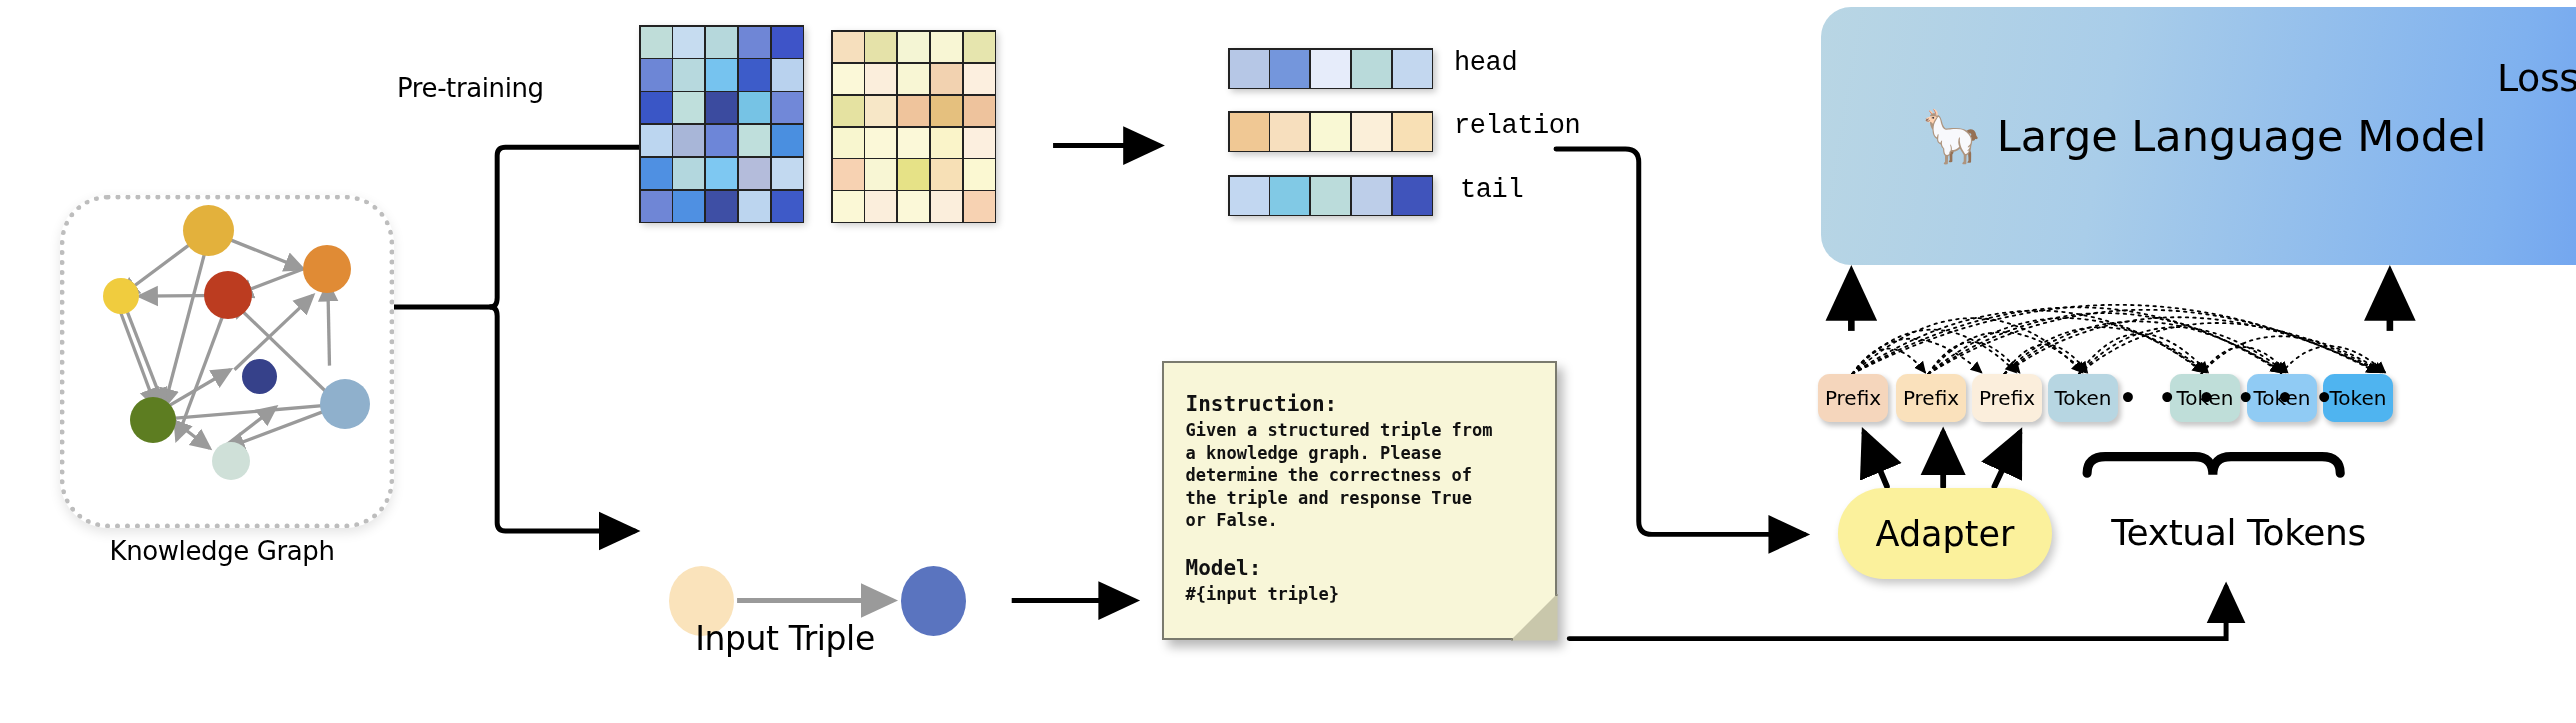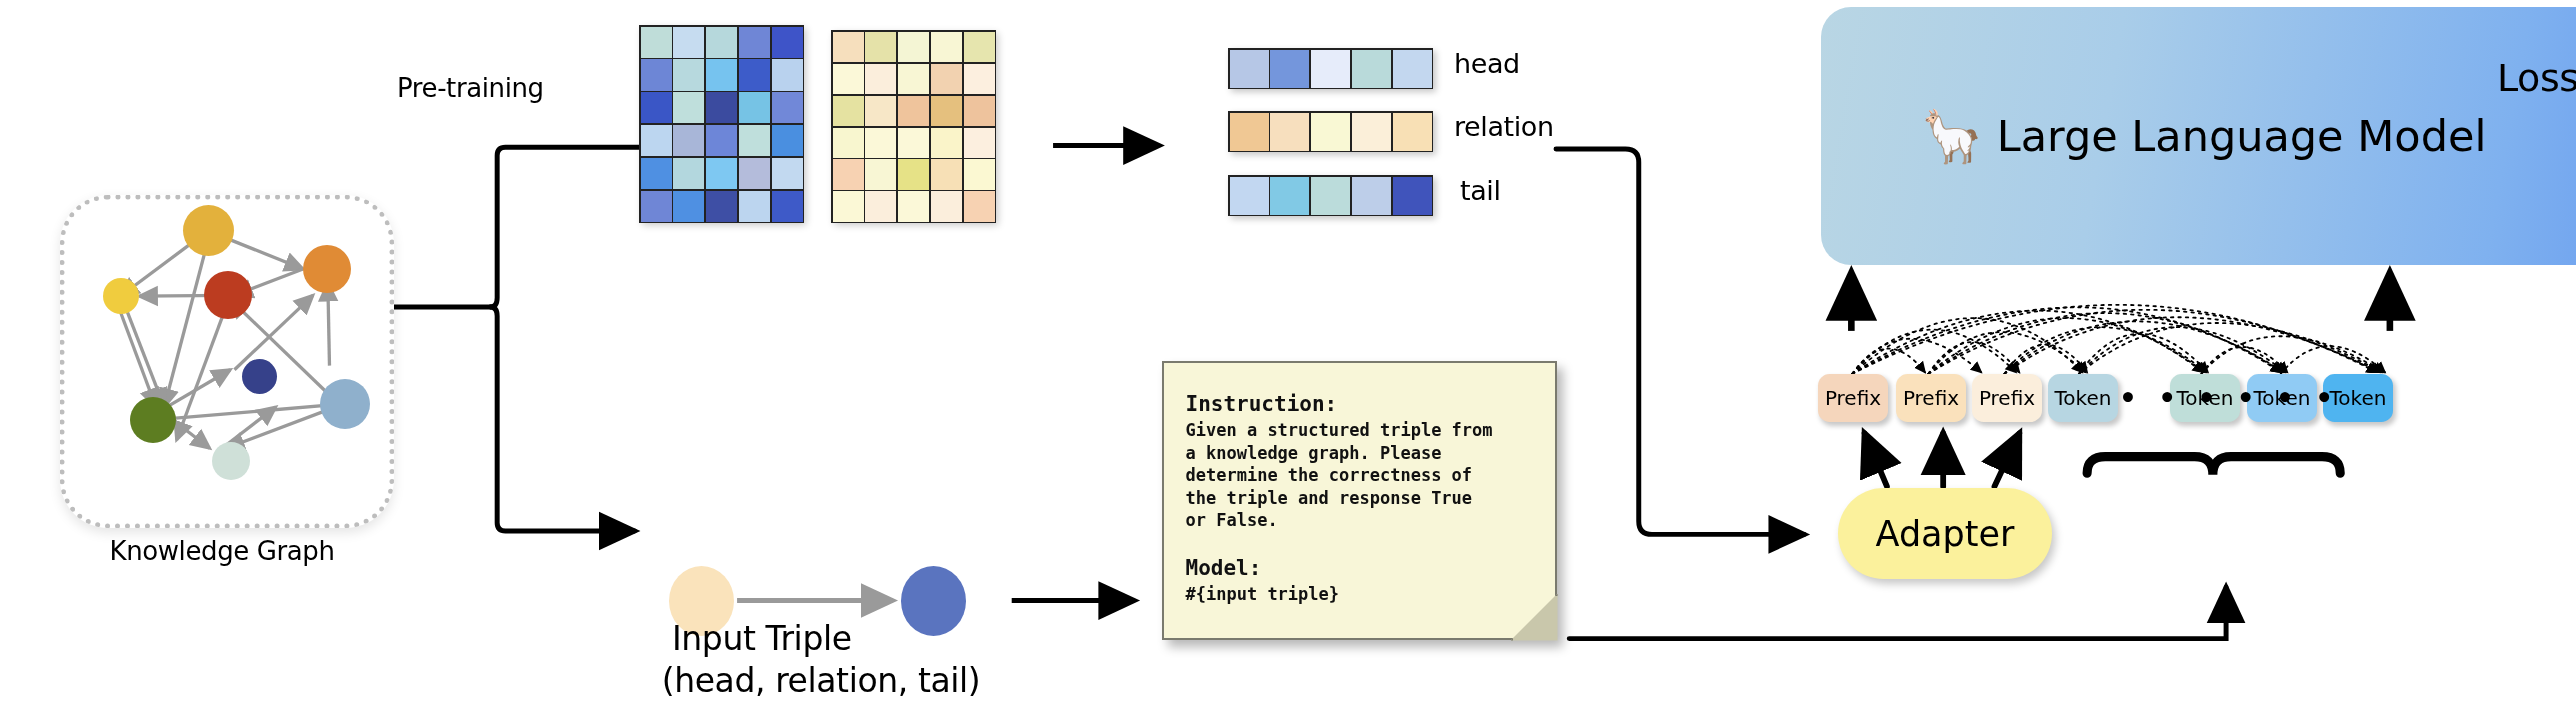--- a/index.html
+++ b/index.html
@@ -5,21 +5,21 @@
   html,body{margin:0;padding:0;background:#fff;}
   body{width:2576px;height:723px;position:relative;overflow:hidden;
        font-family:"DejaVu Sans","Liberation Sans",sans-serif;}
   .stage{position:absolute;left:0;top:0;width:2576px;height:723px;}
   svg.layer{position:absolute;left:0;top:0;width:2576px;height:723px;overflow:visible;}
   .abs{position:absolute;}
   .lbl{font-family:"DejaVu Sans","Liberation Sans",sans-serif;color:#000;
        white-space:nowrap;letter-spacing:-0.4px;}
   .lbl-xl{font-size:33px;}
   .lbl-lg{font-size:26px;}
-  .lbl-md{font-size:27px;}
+  .lbl-md{font-size:27px;font-family:Liberation Mono, monospace;}
 
   
   .kg-box{position:absolute;left:60px;top:195px;width:324px;height:323px;
           border:5.8px dotted #bdbdbd;border-radius:48px;background:#fff;
           box-shadow:0 4.1px 11.6px rgba(0,0,0,0.10);}
   .kg-node{position:absolute;border-radius:50%;}
 
   
   .matrix{position:absolute;display:grid;background:#222;gap:1.7px;padding:1.7px;
           box-shadow:2.5px 3.3px 7.4px rgba(0,0,0,0.22);}
@@ -277,22 +277,21 @@
       <div style="background: rgb(189, 206, 233);"></div>
       <div style="background: rgb(64, 84, 187);"></div>
     </div>
   <div class="abs lbl lbl-md" style="left:1460px;top:175px;">tail</div>
 
 
   <div id="triple-host">
       <div class="abs" style="left: 669px; top: 566px; width: 65px; height: 70px; background: rgb(250, 227, 187); border-radius: 50%;"></div>
       <div class="abs" style="left: 901px; top: 566px; width: 65px; height: 70px; background: rgb(90, 116, 191); border-radius: 50%;"></div>
     </div>
-  <div class="abs lbl lbl-xl" style="left:672px;top:619px;width:298px;text-align:left;">Input Triple</div>
-  <div class="abs lbl lbl-xl" style="left:647px;top:661px;width:348px;text-align:center;">(head, relation, tail)</div>
+  <div class="abs lbl lbl-xl" style="left:636px;top:619px;width:298px;text-align:center;">Input Triple</div>
 
   <div class="note">
     <div class="note-text"><span style="font-size:21px;">Instruction:</span><br><span>Given a structured triple from
 a knowledge graph. Please
 determine the correctness of
 the triple and response True
 or False.</span><br><br><span style="font-size:21px;">Model:</span><br><span>#{input triple}</span></div>
     <div class="note-fold"></div>
   </div>
 
@@ -310,15 +309,16 @@
       <div class="chip" style="left: 1972px; top: 374px; width: 70px; height: 48px; background: rgb(251, 238, 220);">Prefix</div>
       <div class="chip" style="left: 2048px; top: 374px; width: 70px; height: 48px; background: rgb(183, 214, 226);">Token</div>
       <div class="chip" style="left: 2170px; top: 374px; width: 70px; height: 48px; background: rgb(191, 222, 217);">Token</div>
       <div class="chip" style="left: 2247px; top: 374px; width: 70px; height: 48px; background: rgb(144, 203, 244);">Token</div>
       <div class="chip" style="left: 2323px; top: 374px; width: 70px; height: 48px; background: rgb(79, 180, 240);">Token</div>
     </div>
   <div class="dots" style="left:2119px;top:382px;">• • • • • •</div>
 
   <div class="adapter">Adapter</div>
 
+  <div class="abs lbl" style="left:2073px;top:512px;width:331px;text-align:center;font-size:36px;">Textual Tokens</div>
 
 </div>
 
 
 </body></html>

